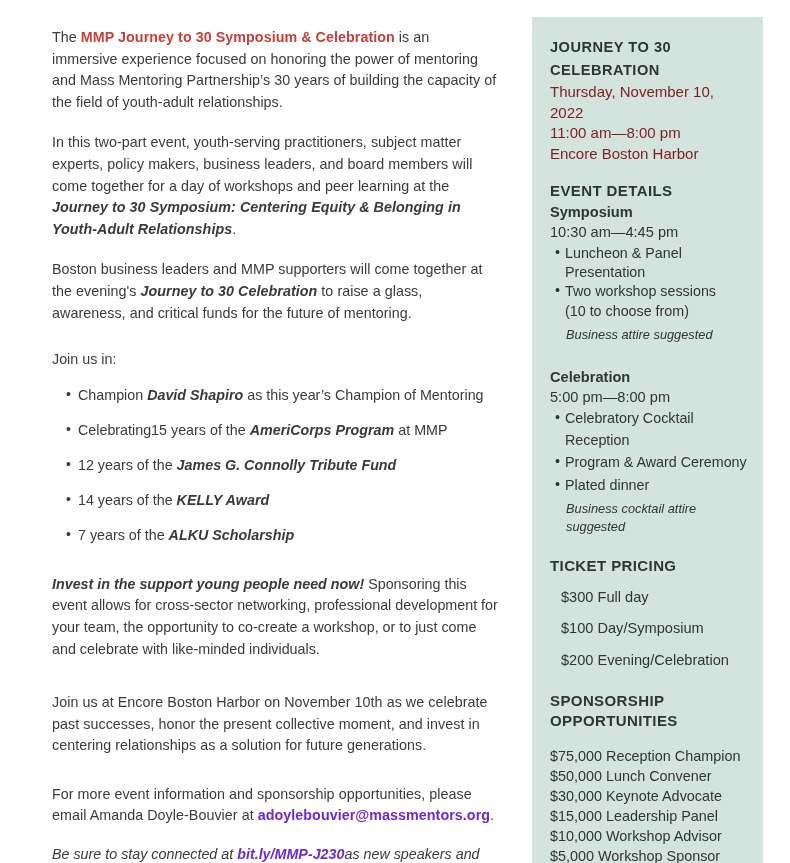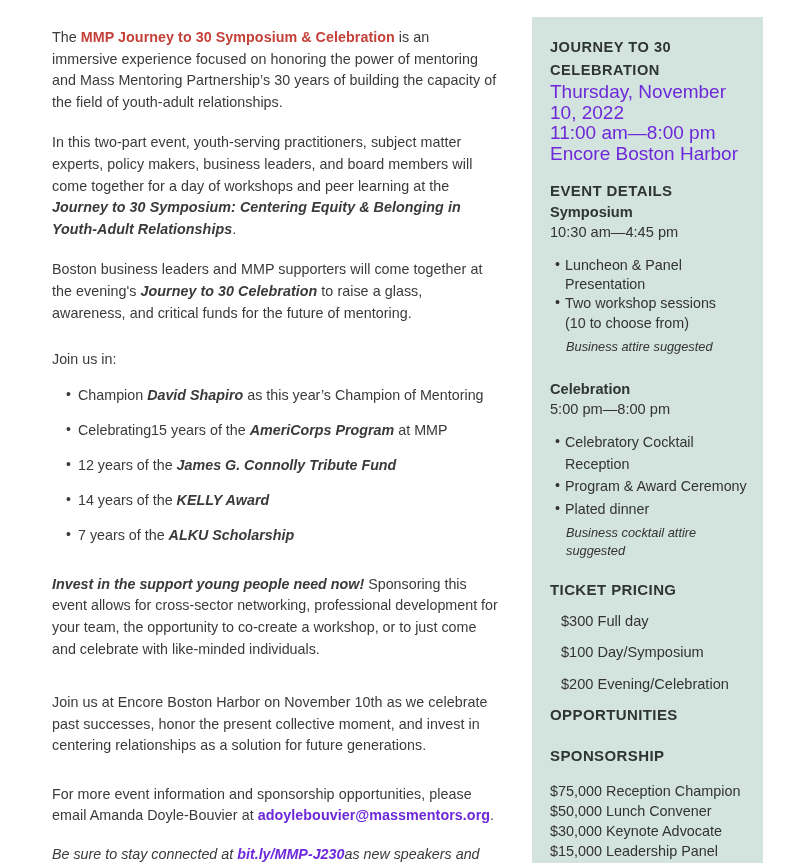--- a/index.html
+++ b/index.html
@@ -116,24 +116,24 @@
 
   .sb-title {
     font-size: 14.6px;
     font-weight: bold;
     line-height: 20.5px;
     letter-spacing: 0.5px;
     margin: 0 0 2px 0;
     color: #2f3533;
   }
   .sb-line {
-    font-size: 19px;
+    font-size: 15px;
     line-height: 20.5px;
     margin: 0;
-    color: #6d28d9;
+    color: #7f1d1d;
   }
 
   .sb-sect-head {
     font-size: 15px;
     font-weight: bold;
     letter-spacing: 0.4px;
     line-height: 20px;
     margin: 17px 0 0 0;
     color: #2f3533;
   }
@@ -153,21 +153,21 @@
   .sb-sub.spaced { margin-top: 23px; }
 
   .sb-time {
     font-size: 14.6px;
     line-height: 20.5px;
     margin: 0;
   }
 
   ul.sb-bullets {
     list-style: none;
-    margin: 13px 0 0 0;
+    margin: 1px 0 0 0;
     padding: 0 0 0 5px;
   }
   ul.sb-bullets li {
     font-size: 14.3px;
     line-height: 19.4px;
     position: relative;
     padding-left: 10px;
     margin: 0;
   }
   ul.sb-bullets li::before {
@@ -274,22 +274,22 @@
         <li>Program &amp; Award Ceremony</li>
         <li>Plated dinner</li>
       </ul>
       <p class="sb-note">Business cocktail attire suggested</p>
 
       <h2 class="sb-sect-head tp">TICKET PRICING</h2>
       <p class="sb-price"><span class="amt">$300</span><span>Full day</span></p>
       <p class="sb-price"><span class="amt">$100</span><span>Day/Symposium</span></p>
       <p class="sb-price"><span class="amt">$200</span><span>Evening/Celebration</span></p>
 
+      <h2 class="sb-sect-head sponsor">SPONSORSHIP</h2>
       <h2 class="sb-sect-head sponsor" style="margin-top:0">OPPORTUNITIES</h2>
-      <h2 class="sb-sect-head sponsor">SPONSORSHIP</h2>
 
       <div class="sb-sponsor-list">
         <p class="sb-sponsor-row">$75,000 Reception Champion</p>
         <p class="sb-sponsor-row">$50,000 Lunch Convener</p>
         <p class="sb-sponsor-row">$30,000 Keynote Advocate</p>
         <p class="sb-sponsor-row">$15,000 Leadership Panel</p>
         <p class="sb-sponsor-row">$10,000 Workshop Advisor</p>
         <p class="sb-sponsor-row">$5,000 Workshop Sponsor</p>
         <p class="sb-sponsor-row">$5,000 Celebration Sponsor</p>
         <p class="sb-sponsor-row">$2,500 Event Supporter</p>

